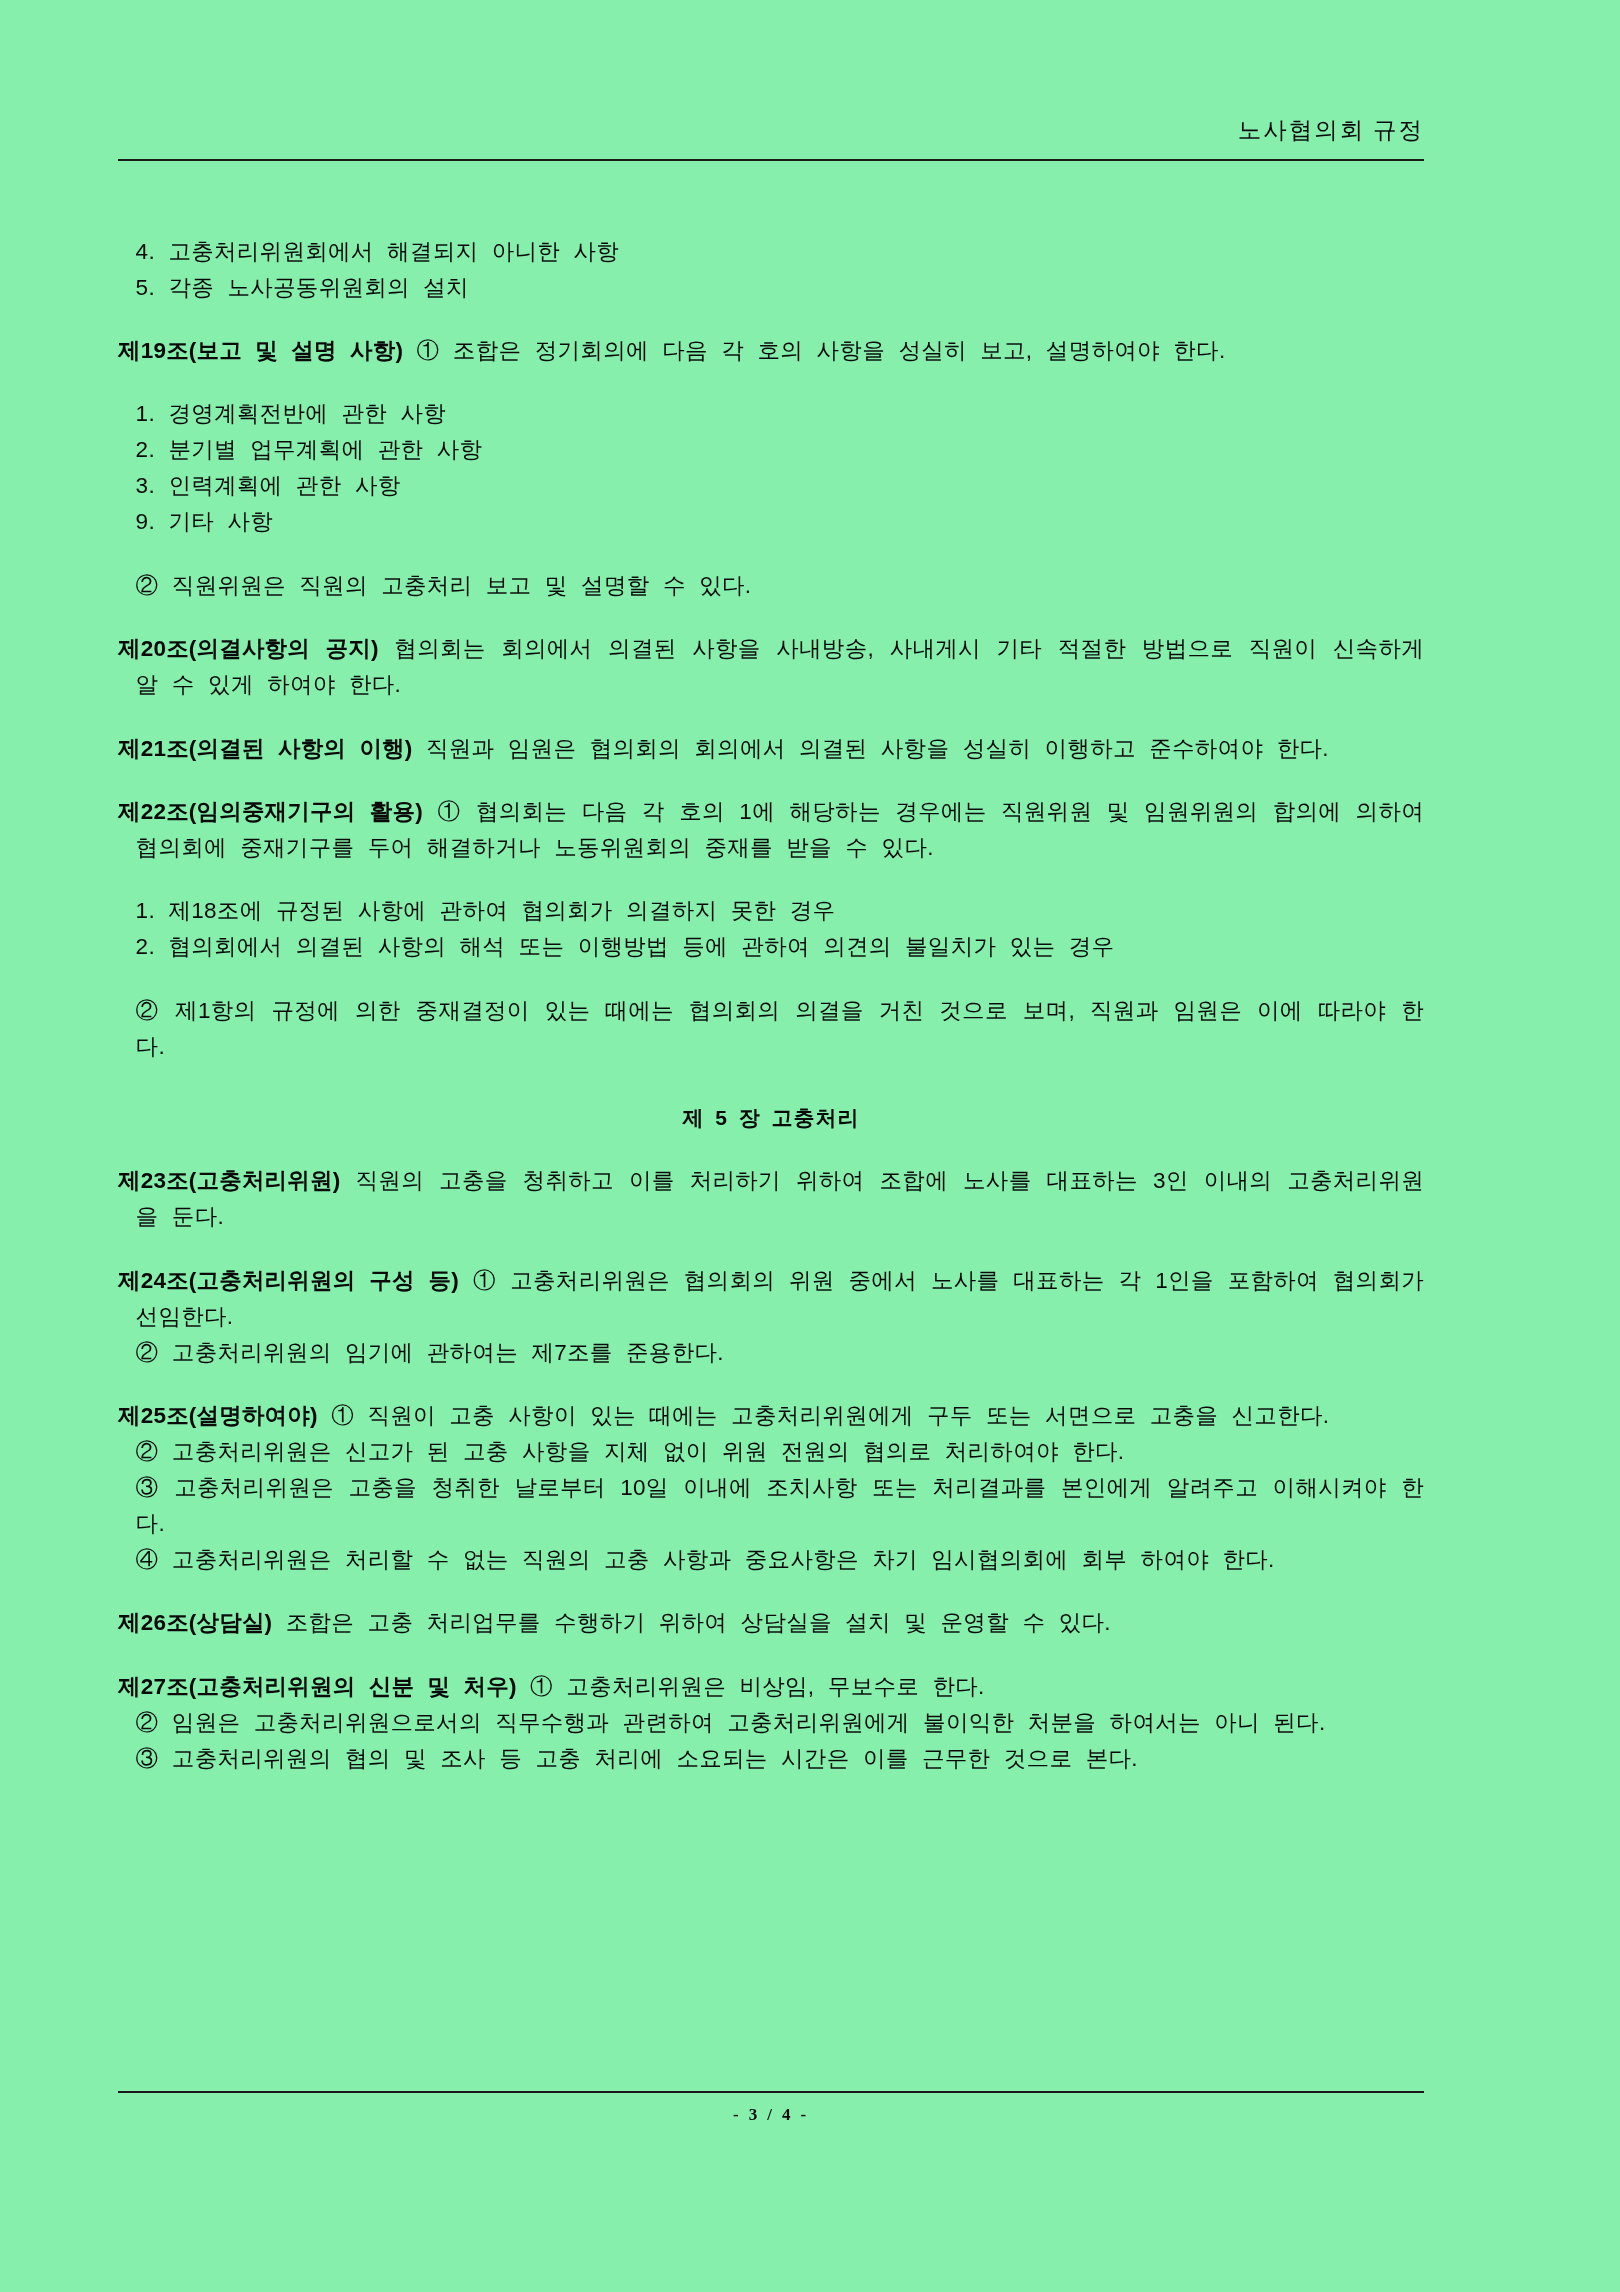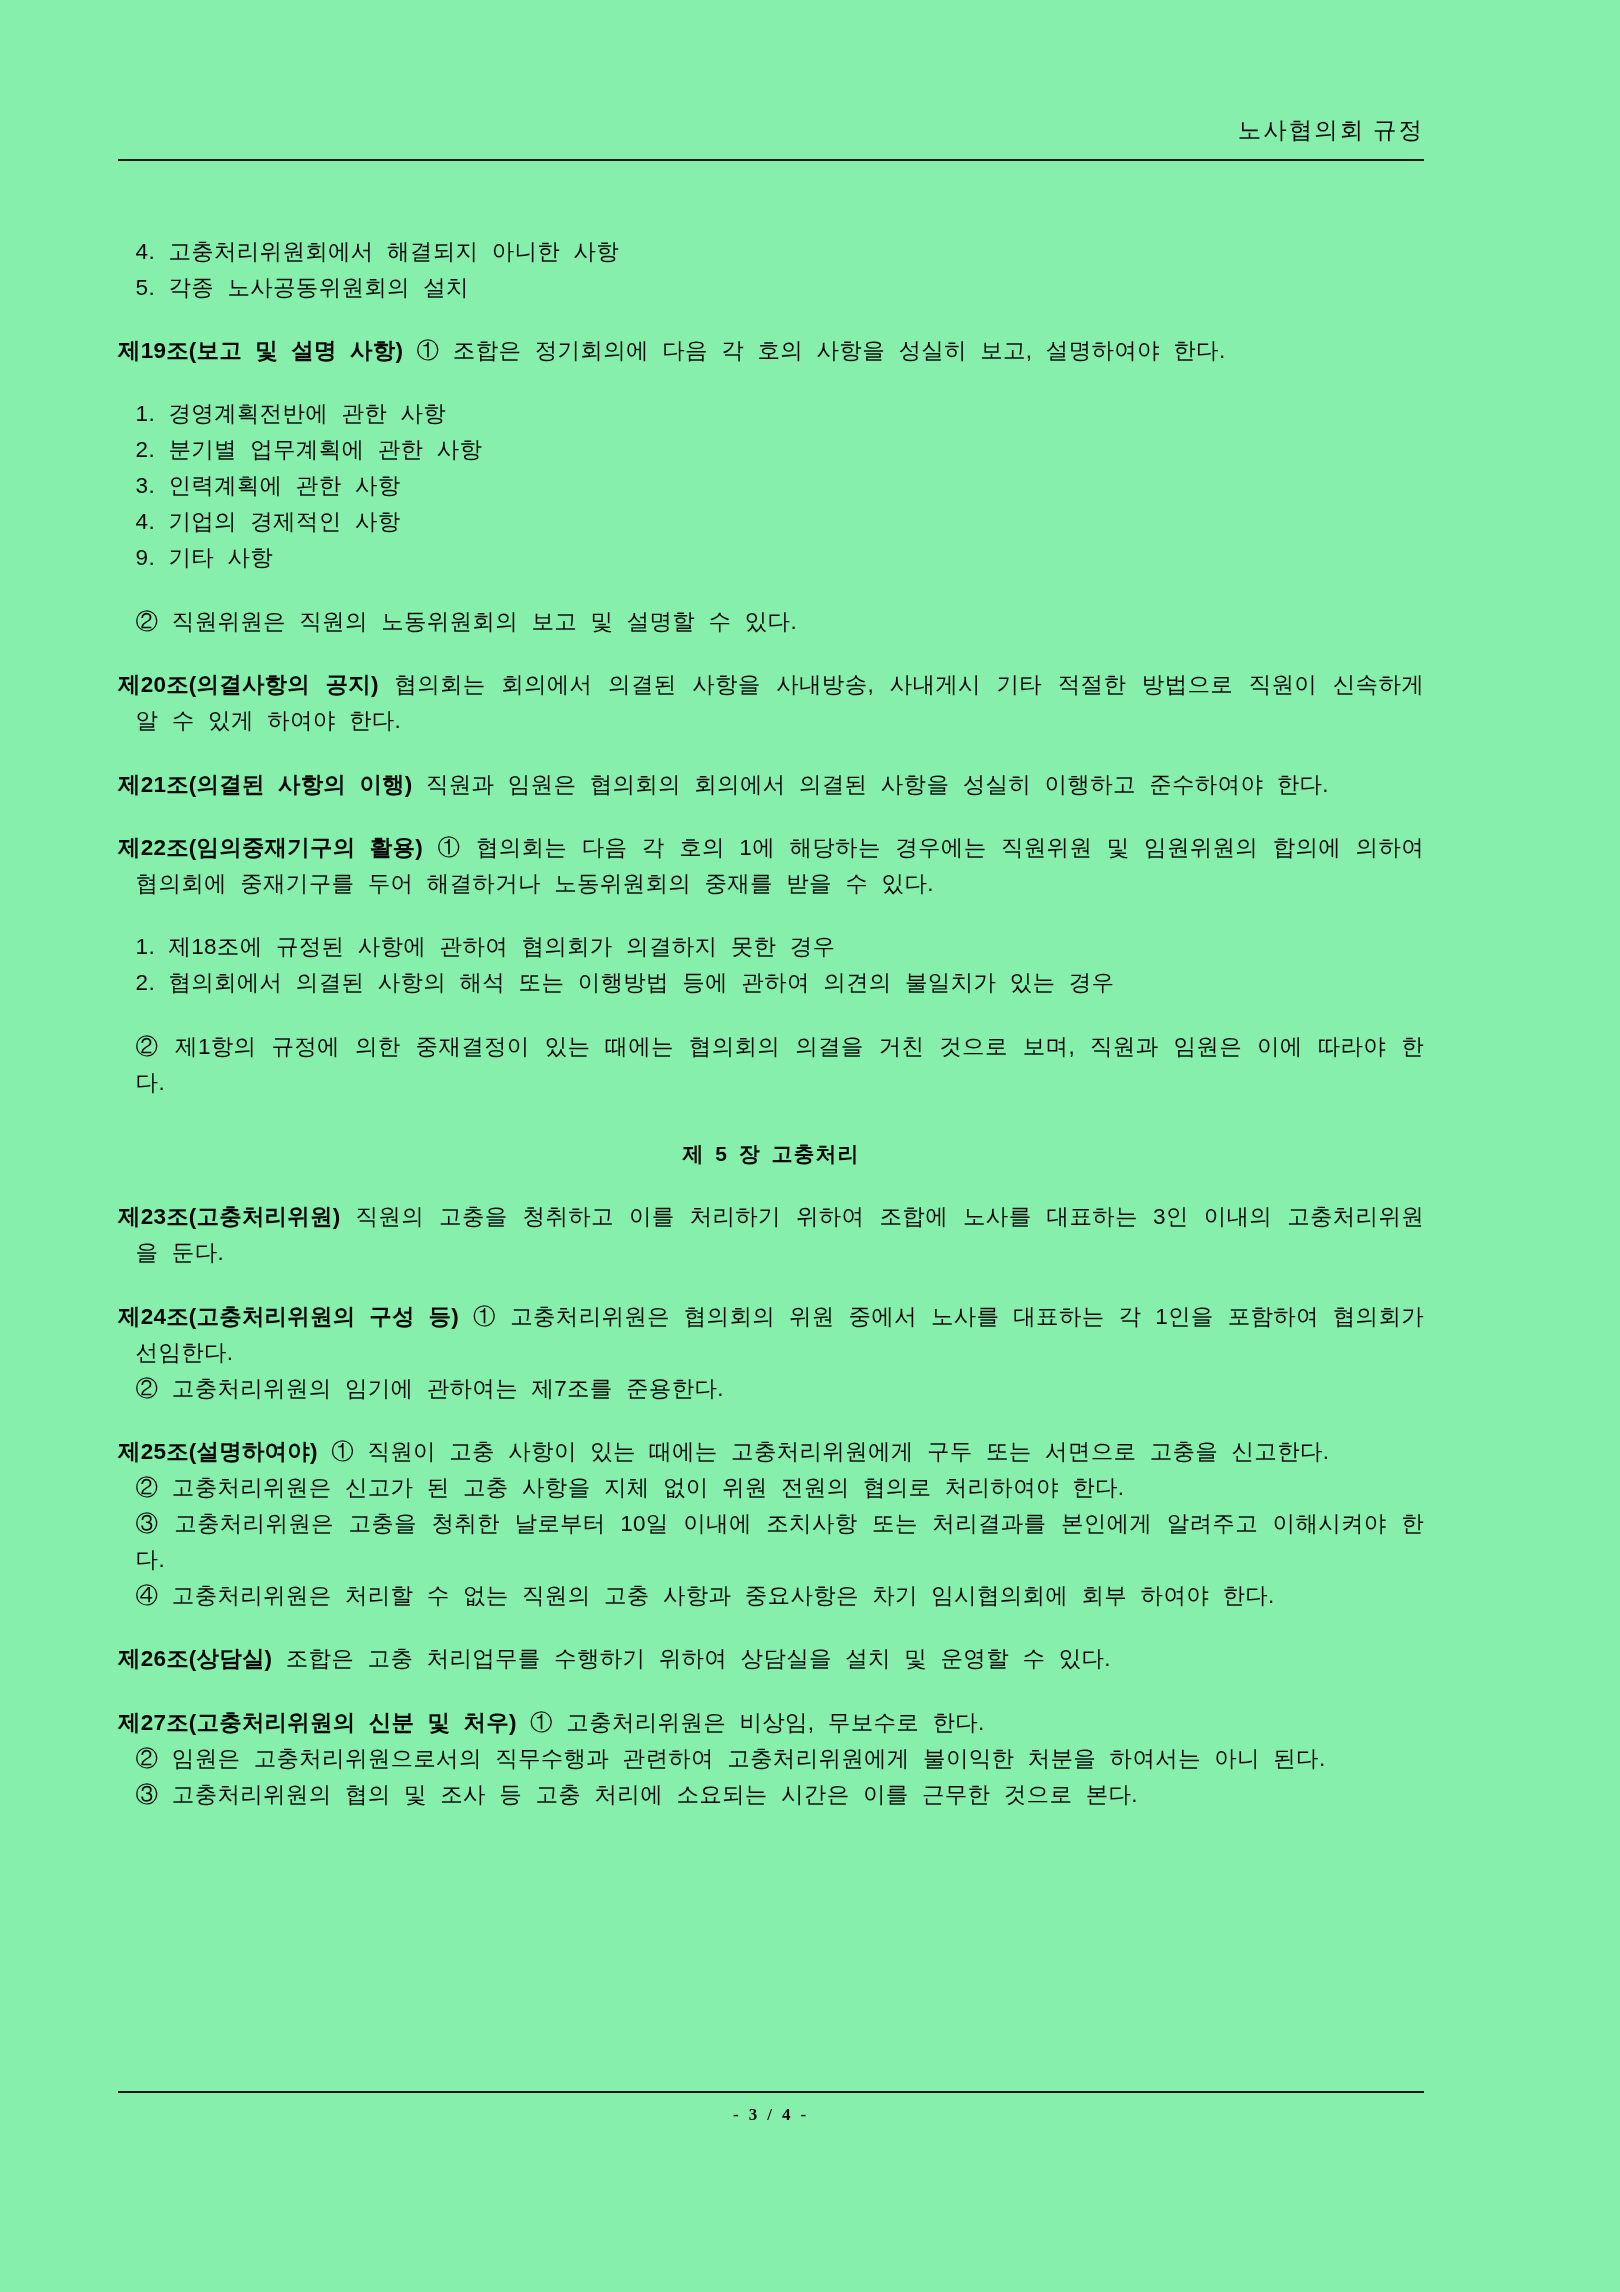--- a/index.html
+++ b/index.html
@@ -97,25 +97,24 @@
         <div class="list-item">4. 고충처리위원회에서 해결되지 아니한 사항</div>
         <div class="list-item">5. 각종 노사공동위원회의 설치</div>
       </div>
       <div class="block">
         <div class="article-first"><span class="article-heading">제19조(보고 및 설명 사항)</span> ① 조합은 정기회의에 다음 각 호의 사항을 성실히 보고, 설명하여야 한다.</div>
       </div>
       <div class="block">
         <div class="list-item">1. 경영계획전반에 관한 사항</div>
         <div class="list-item">2. 분기별 업무계획에 관한 사항</div>
         <div class="list-item">3. 인력계획에 관한 사항</div>
-        <div class="list-item">4. 기업의 경제적인 사항</div>
         <div class="list-item">9. 기타 사항</div>
       </div>
       <div class="block">
-        <div class="sub-line">② 직원위원은 직원의 노동위원회의 보고 및 설명할 수 있다.</div>
+        <div class="sub-line">② 직원위원은 직원의 고충처리 보고 및 설명할 수 있다.</div>
       </div>
       <div class="block">
         <div class="article-first"><span class="article-heading">제20조(의결사항의 공지)</span> 협의회는 회의에서 의결된 사항을 사내방송, 사내게시 기타 적절한 방법으로 직원이 신속하게 알 수 있게 하여야 한다.</div>
       </div>
       <div class="block">
         <div class="article-first"><span class="article-heading">제21조(의결된 사항의 이행)</span> 직원과 임원은 협의회의 회의에서 의결된 사항을 성실히 이행하고 준수하여야 한다.</div>
       </div>
       <div class="block">
         <div class="article-first"><span class="article-heading">제22조(임의중재기구의 활용)</span> ① 협의회는 다음 각 호의 1에 해당하는 경우에는 직원위원 및 임원위원의 합의에 의하여 협의회에 중재기구를 두어 해결하거나 노동위원회의 중재를 받을 수 있다.</div>
       </div>

